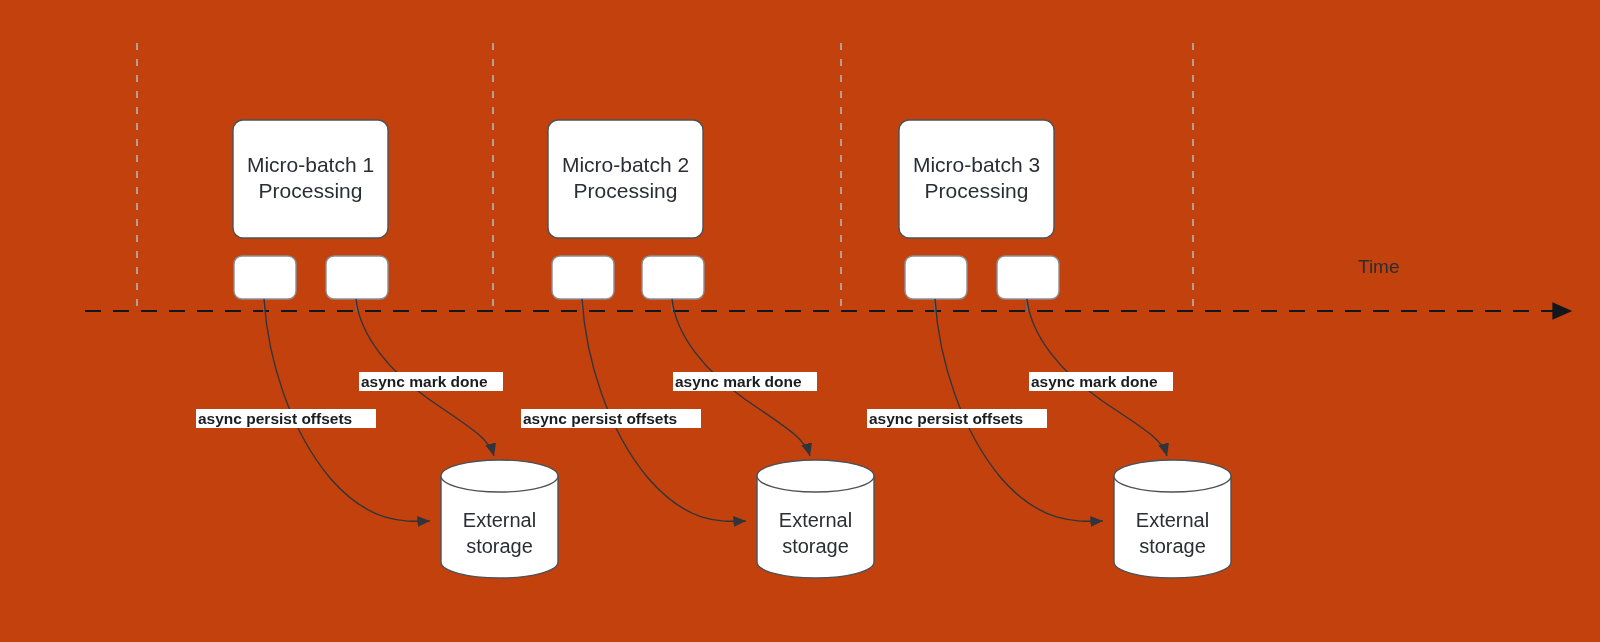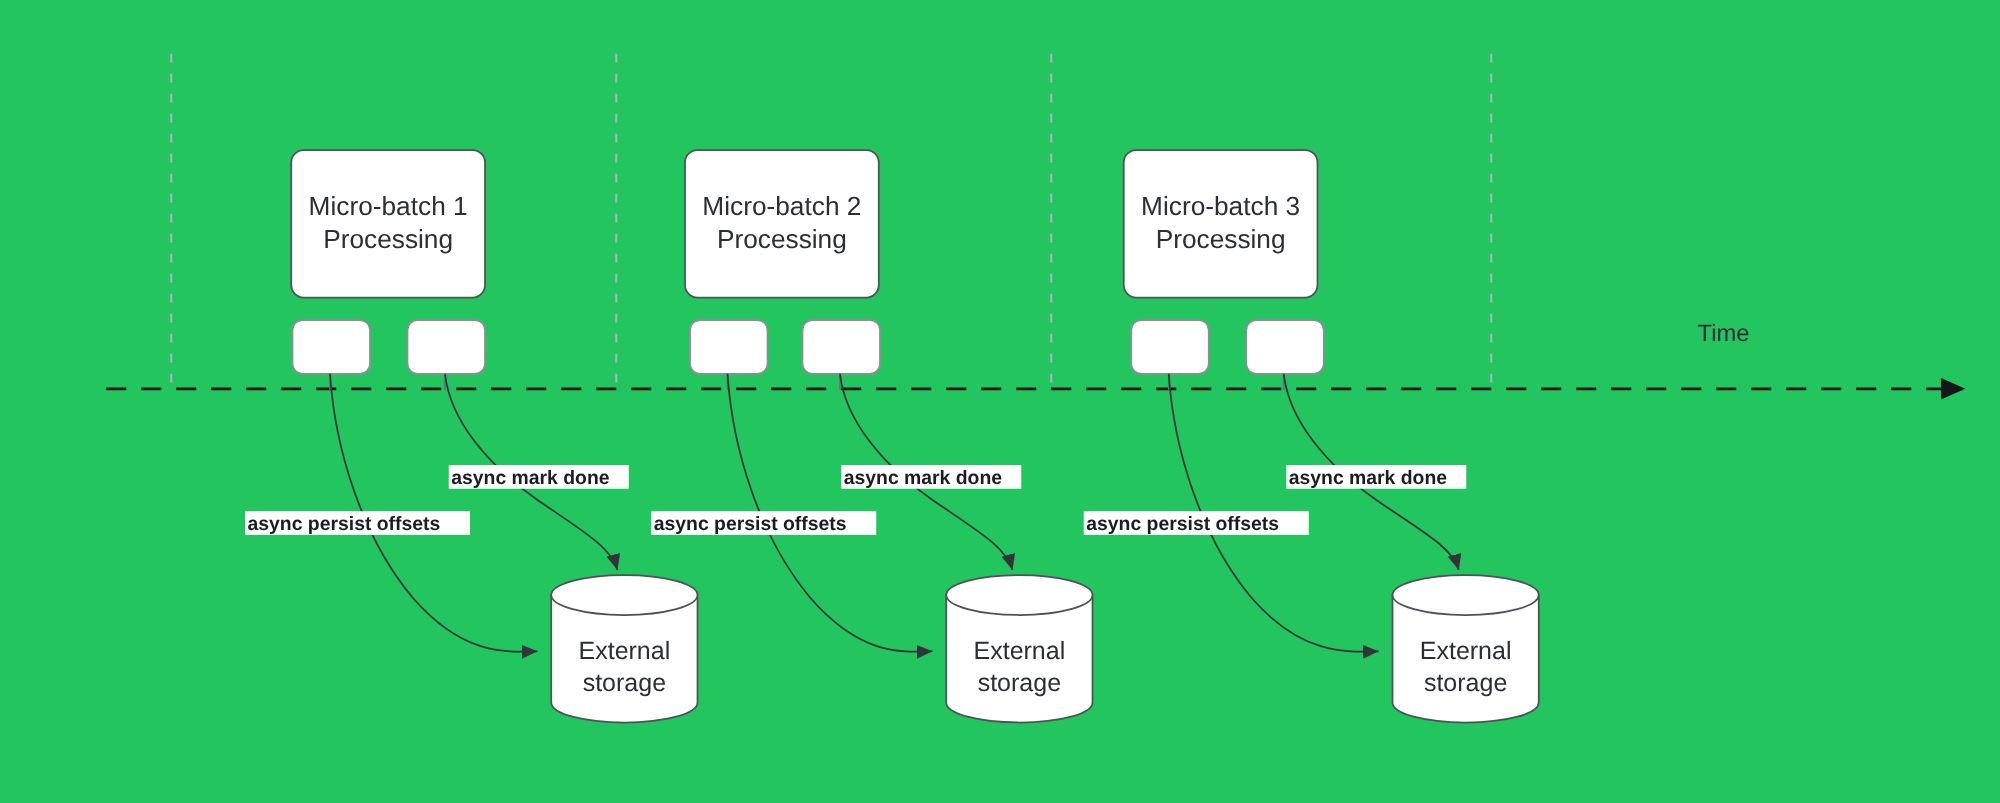--- a/index.html
+++ b/index.html
@@ -7,21 +7,21 @@
     padding: 0;
     background: #ffffff;
   }
   body {
     font-family: "Liberation Sans", sans-serif;
   }
   #canvas {
     position: relative;
     width: 1600px;
     height: 642px;
-    background: #22c55e;
+    background: #c2410c;
     overflow: hidden;
   }
   #diagram-svg {
     position: absolute;
     left: 0;
     top: 0;
     width: 1600px;
     height: 642px;
   }
   .node-label {

